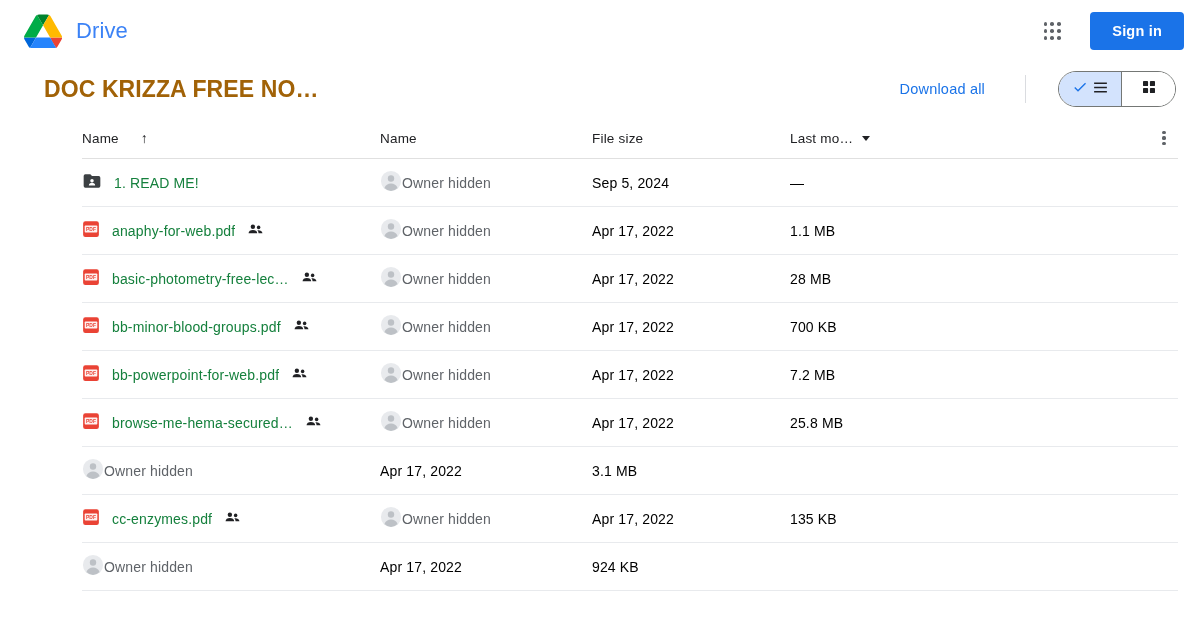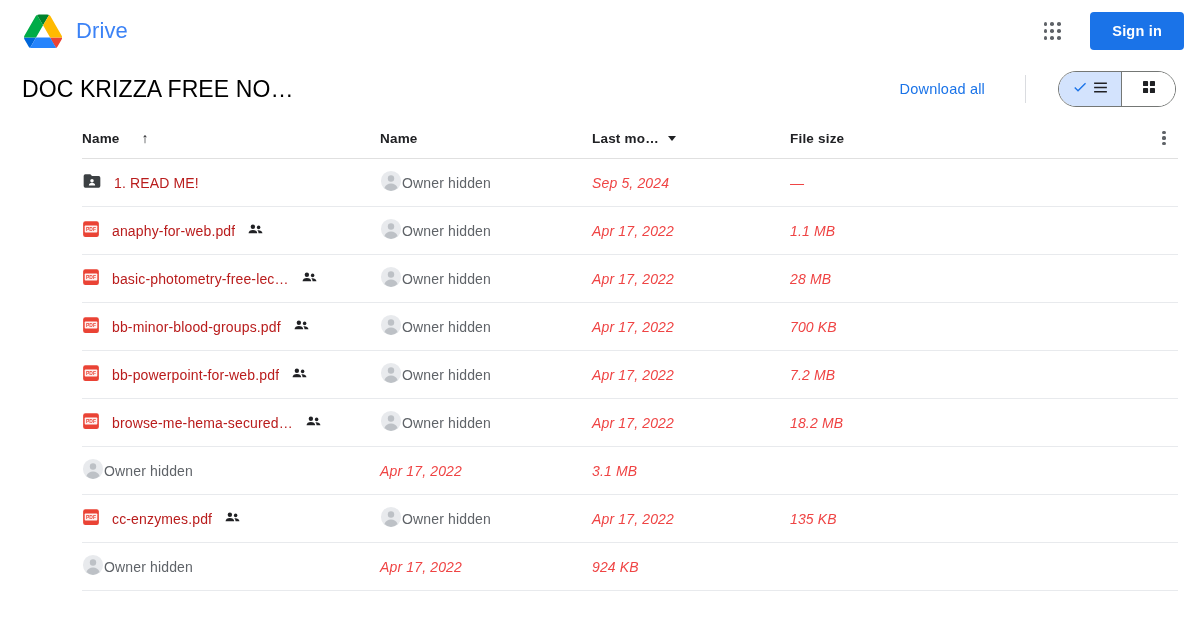--- a/index.html
+++ b/index.html
@@ -65,24 +65,25 @@
 
   
   .titlebar {
     display: flex;
     align-items: center;
     padding: 10px 24px 12px 22px;
     height: 56px;
   }
   .doc-title {
     font-size: 23px;
-    color: #000000;
-    font-weight: normal;
+    color: #a16207;
+    font-weight: bold;
     letter-spacing: .1px;
     white-space: nowrap;
+    margin-left: 22px;
   }
   .titlebar-spacer { flex: 1; }
   .titlebar-right { display: flex; align-items: center; gap: 16px; }
 
   .download-all {
     color: #1a73e8;
     font-size: 14.5px;
     letter-spacing: .2px;
     cursor: pointer;
     padding: 8px 10px;
@@ -123,21 +124,20 @@
     grid-template-columns: 298px 212px 198px minmax(0, 1fr);
     align-items: center;
   }
   .col-head {
     height: 40px;
     font-size: 13.5px;
     color: #202124;
     letter-spacing: .2px;
     display: flex;
     align-items: center;
-    font-weight: bold;
   }
   .col-head.sortable { cursor: pointer; }
   .head-row {
     border-bottom: 1px solid #e0e0e0;
     position: relative;
   }
   .sort-arrow { margin-left: 22px; font-size: 14px; color: #202124; line-height: 1; }
   .sort-caret {
     margin-left: 9px;
     width: 0; height: 0;
@@ -171,40 +171,39 @@
   }
 
   .cell-name {
     display: flex;
     align-items: center;
     gap: 12px;
     min-width: 0;
     padding-right: 8px;
   }
   .fname {
-    color: #b91c1c;
+    color: #15803d;
     letter-spacing: .15px;
     white-space: nowrap;
     overflow: hidden;
   }
   .shared-ico { flex: none; display: block; }
 
   .cell-owner {
     display: flex;
     align-items: center;
     color: #5f6368;
     letter-spacing: .15px;
   }
   .avatar { flex: none; display: block; }
 
   .cell-date, .cell-size {
-    color: #ef4444;
+    color: #000000;
     letter-spacing: .15px;
     white-space: nowrap;
-    font-style: italic;
   }
 
   .icon-pdf { flex: none; display: block; }
   .icon-folder { flex: none; display: block; }
 </style>
 </head>
 <body>
 
 <div class="topbar">
   <div class="brand">
@@ -277,31 +276,31 @@
 <div class="table-wrap">
 
   <div class="grid-row head-row">
     <div class="col-head sortable">
       <span>Name</span>
       <span class="sort-arrow">↑</span>
     </div>
     <div class="col-head sortable">
       <span>Name</span>
     </div>
-    <div class="col-head sortable">
-      <span>Last mo…</span>
-      <span class="sort-caret"></span>
-    </div>
     <div class="col-head">
       <span>File size</span>
       <div class="head-more">
         <i></i>
           <i></i>
           <i></i>
       </div>
+    </div>
+    <div class="col-head sortable">
+      <span>Last mo…</span>
+      <span class="sort-caret"></span>
     </div>
   </div>
 
   <div id="rows-container">
       <div class="grid-row file-row">
         <div class="cell-name">
           <span class="icon-folder"><svg width="20" height="20" viewBox="0 0 24 24" aria-hidden="true">
               <path d="M10 4H4a2 2 0 0 0-2 2v12a2 2 0 0 0 2 2h16a2 2 0 0 0 2-2V8a2 2 0 0 0-2-2h-8z" fill="#3c4043"></path>
               <circle cx="12" cy="11.6" r="2.1" fill="#ffffff"></circle>
               <path d="M8.2 17.4c0-2.1 1.7-3.3 3.8-3.3s3.8 1.2 3.8 3.3z" fill="#ffffff"></path>
@@ -440,21 +439,21 @@
         </div>
         <div class="cell-owner">
           <span class="avatar"><svg width="22" height="22" viewBox="0 0 24 24" aria-hidden="true">
               <circle cx="12" cy="12" r="11" fill="#e8eaed"></circle>
               <circle cx="12" cy="9.3" r="3.5" fill="#bdc1c6"></circle>
               <path d="M4.9 19.7c.9-3.3 3.8-5 7.1-5s6.2 1.7 7.1 5A10.9 10.9 0 0 1 12 23a10.9 10.9 0 0 1-7.1-3.3z" fill="#bdc1c6"></path>
             </svg></span>
           <span>Owner hidden</span>
         </div>
         <div class="cell-date">Apr 17, 2022</div>
-        <div class="cell-size">18.2 MB</div>
+        <div class="cell-size">25.8 MB</div>
       </div>
       <div class="grid-row file-row">
         <div class="cell-owner">
           <span class="avatar"><svg width="22" height="22" viewBox="0 0 24 24" aria-hidden="true">
               <circle cx="12" cy="12" r="11" fill="#e8eaed"></circle>
               <circle cx="12" cy="9.3" r="3.5" fill="#bdc1c6"></circle>
               <path d="M4.9 19.7c.9-3.3 3.8-5 7.1-5s6.2 1.7 7.1 5A10.9 10.9 0 0 1 12 23a10.9 10.9 0 0 1-7.1-3.3z" fill="#bdc1c6"></path>
             </svg></span>
           <span>Owner hidden</span>
         </div>

